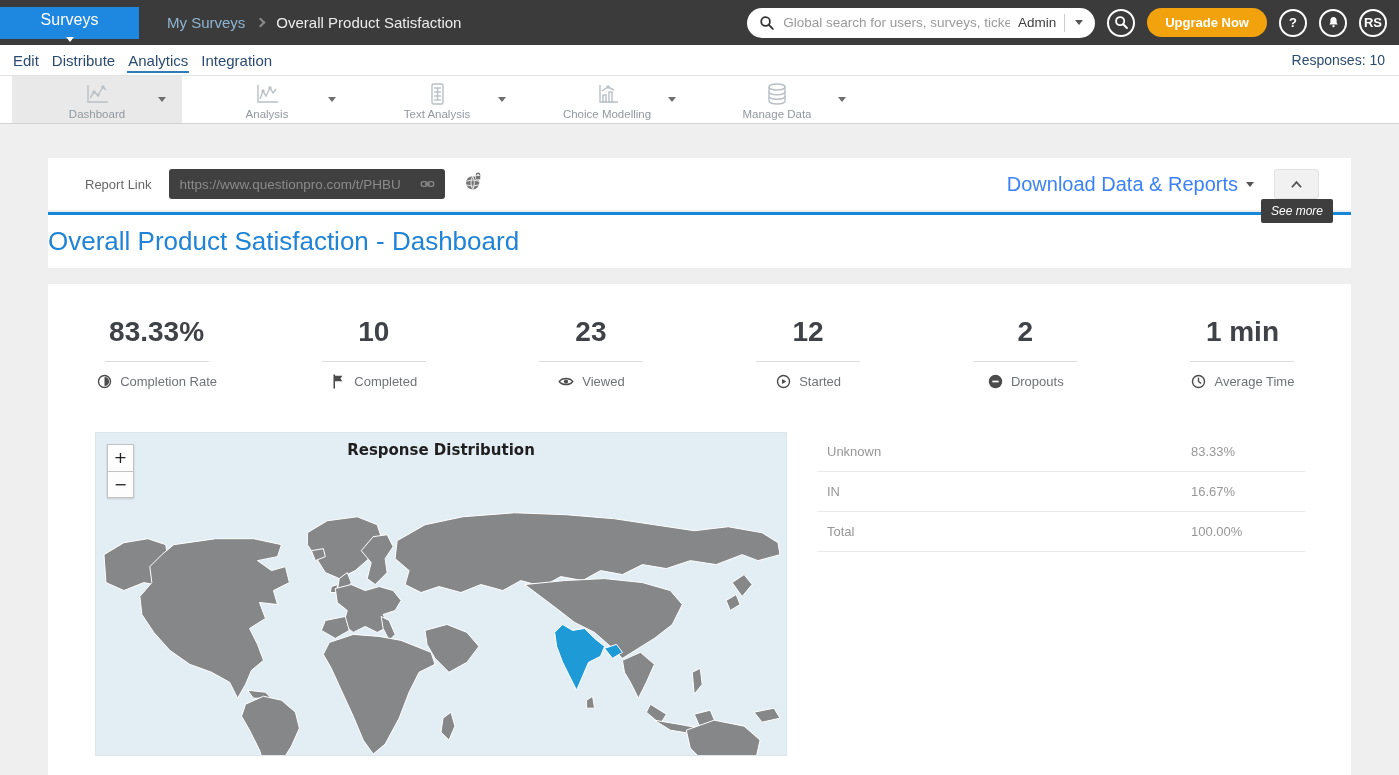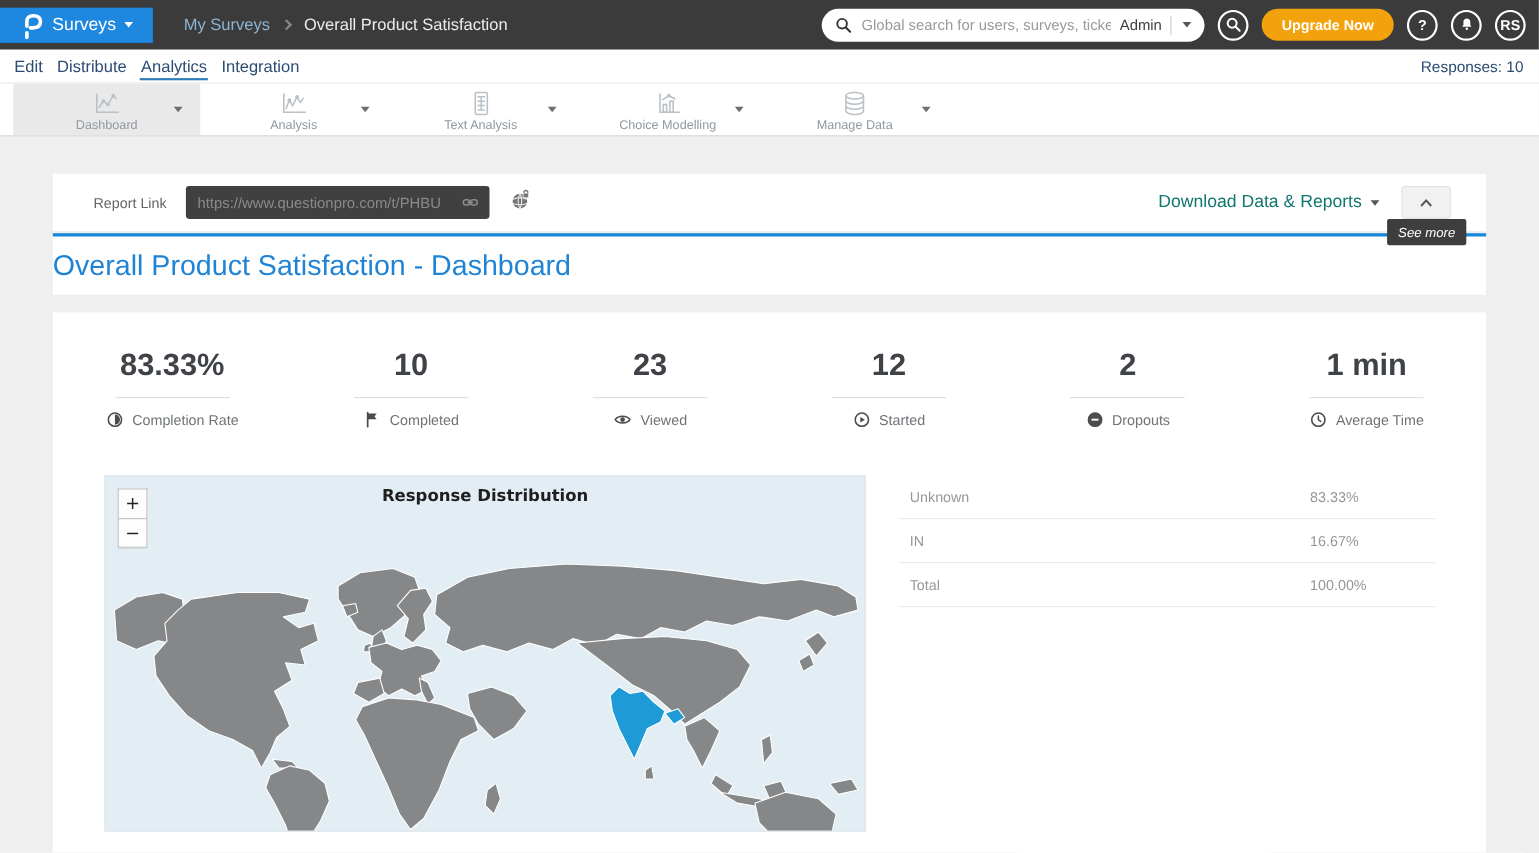--- a/index.html
+++ b/index.html
@@ -2,21 +2,21 @@
 <html><head>
 <meta charset="utf-8">
 <style>
   * { margin:0; padding:0; box-sizing:border-box; }
   html,body { width:1399px; height:775px; overflow:hidden; background:#efefef;
     font-family:"Liberation Sans", sans-serif; position:relative; }
 
   
   .topbar { height:45px; background:#3b3b3b; display:flex; align-items:center; position:relative; }
   .logo-block { width:139px; height:32px; background:#1e87e0; display:flex; align-items:center;
-    justify-content:center; gap:8px; color:#fff; cursor:pointer; }
+    justify-content:center; gap:8px; color:#fff; cursor:pointer;flex-direction:column; }
   .logo-block .brand { font-size:16px; }
   .caret { width:0; height:0; border-left:4px solid transparent; border-right:4px solid transparent;
     border-top:5px solid #fff; display:inline-block; }
   .breadcrumb { display:flex; align-items:center; gap:12px; margin-left:28px; font-size:15px; }
   .crumb-muted { color:#8fb4d1; cursor:pointer; }
   .crumb-chev { width:7px; height:7px; border-right:2px solid #8a8a8a; border-bottom:2px solid #8a8a8a;
     transform:rotate(-45deg); display:inline-block; }
   .crumb-current { color:#ececec; }
   .topbar-right { margin-left:auto; display:flex; align-items:center; gap:12px; padding-right:12px; }
   .search-pill { background:#fff; border-radius:16px; height:30px; width:348px; display:flex;
@@ -52,21 +52,21 @@
   
   .report-panel { position:absolute; left:48px; top:158px; width:1303px; height:52px; background:#fff;
     display:flex; align-items:center; padding:0 32px 0 37px; }
   .report-label { font-size:13px; color:#666; margin-right:18px; }
   .report-input-wrap { background:#404040; border-radius:3px; height:30px; width:276px; display:flex;
     align-items:center; padding:0 8px 0 10px; }
   .report-input-wrap input { border:none; outline:none; background:transparent; flex:1; font-size:13.5px;
     color:#8a8a8a; font-family:"Liberation Sans",sans-serif; }
   .globe-btn { margin-left:18px; cursor:pointer; }
   .report-right { margin-left:auto; display:flex; align-items:center; gap:20px; }
-  .download-link { font-size:16px; color:#0f766e; display:flex; align-items:center; gap:8px; cursor:pointer; }
+  .download-link { font-size:20px; color:#3b82f6; display:flex; align-items:center; gap:8px; cursor:pointer; }
   .download-link .caret { border-top-color:#555; }
   .see-more-btn { width:45px; height:30px; background:#f1f1f1; border:1px solid #e2e2e2; border-radius:3px;
     display:flex; align-items:center; justify-content:center; cursor:pointer; }
   .tooltip { position:absolute; left:1261px; top:199px; background:#3e3e3e; color:#fff; font-size:12px;
     padding:5px 10px; border-radius:2px; z-index:30;font-style:italic; }
 
   
   .title-panel { position:absolute; left:48px; top:212px; width:1303px; height:56px; background:#fff;
     border-top:3px solid #1787d8; display:flex; align-items:center; }
   .page-title { font-size:26px; color:#1f83d6; font-weight:normal; }

